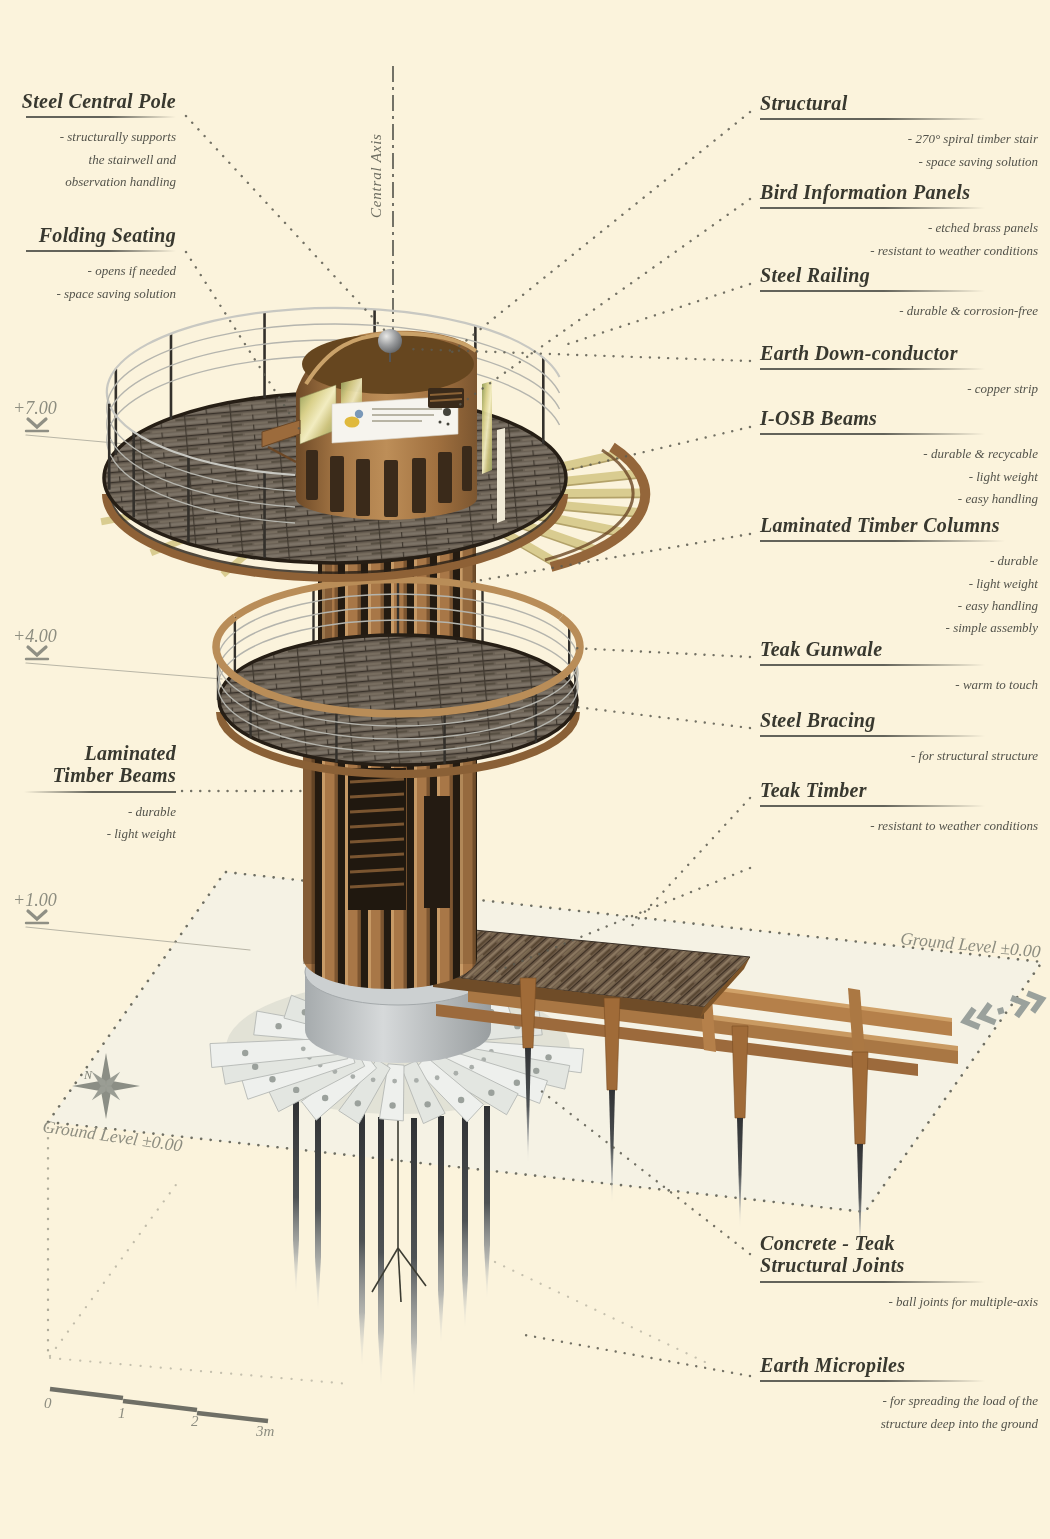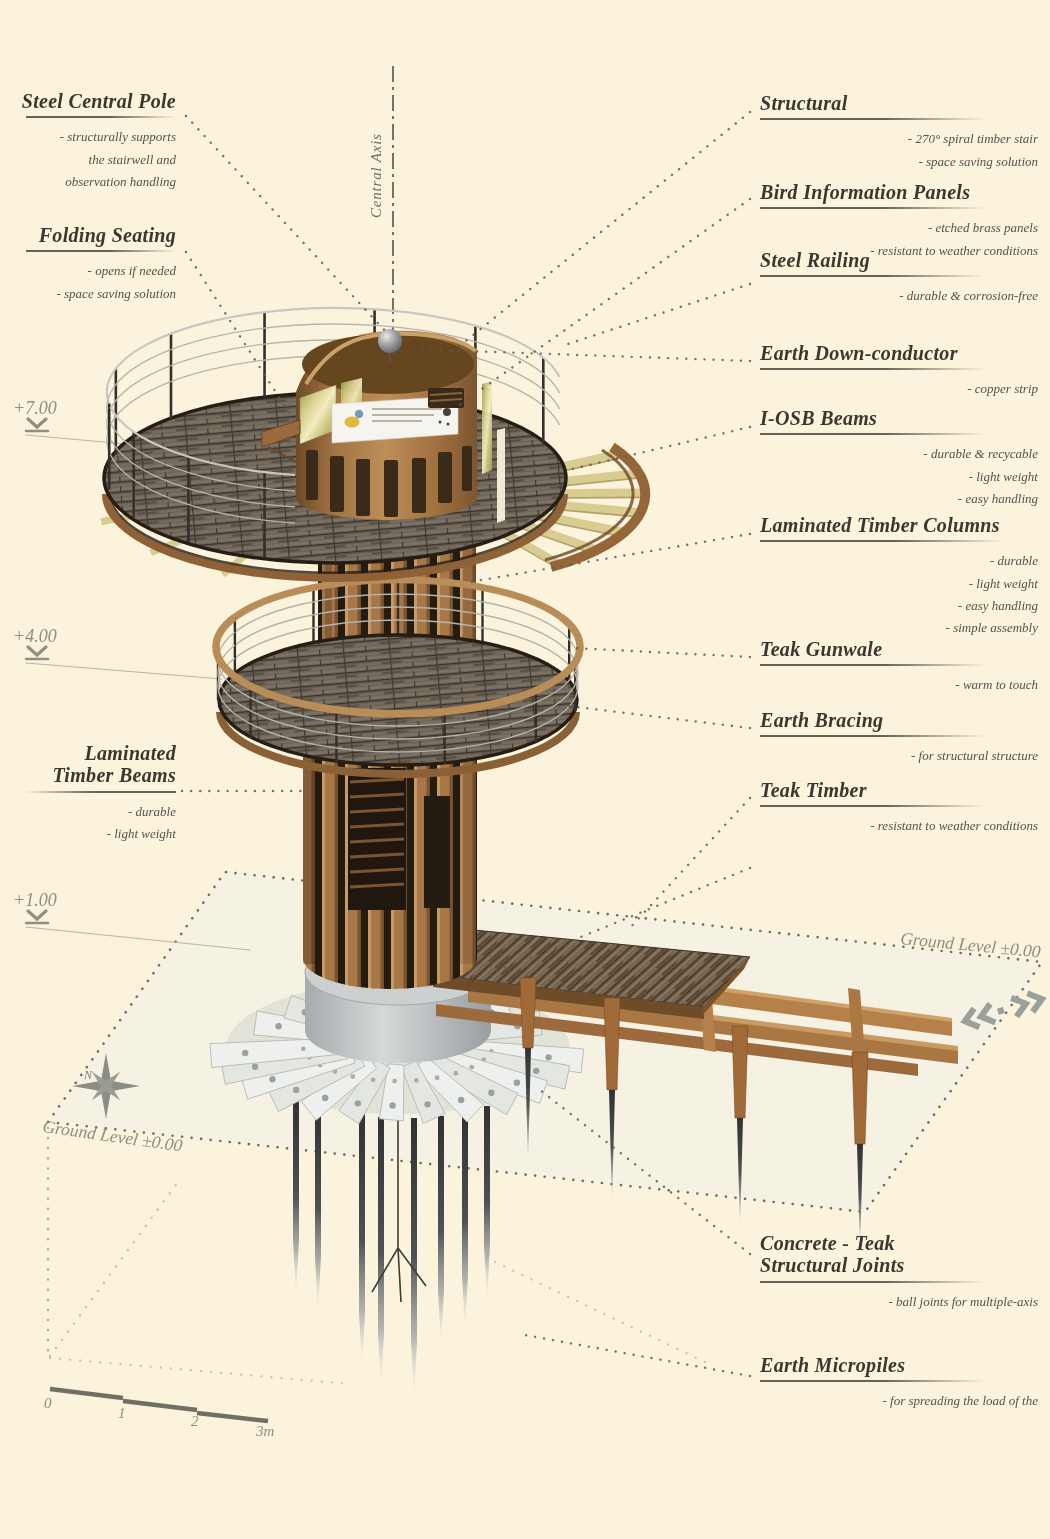--- a/index.html
+++ b/index.html
@@ -458,21 +458,21 @@
 
 <div class="lbl right-col" style="top:181px">
   <div class="hd">Bird Information Panels</div>
   <div class="rule" style="width:225px"></div>
   <div class="items">
     <div>- etched brass panels</div>
     <div>- resistant to weather conditions</div>
   </div>
 </div>
 
-<div class="lbl right-col" style="top:249px">
+<div class="lbl right-col" style="top:264px">
   <div class="hd">Steel Railing</div>
   <div class="rule" style="width:225px"></div>
   <div class="items">
     <div>- durable &amp; corrosion-free</div>
   </div>
 </div>
 
 <div class="lbl right-col" style="top:342px">
   <div class="hd">Earth Down-conductor</div>
   <div class="rule" style="width:225px"></div>
@@ -504,21 +504,21 @@
 
 <div class="lbl right-col" style="top:638px">
   <div class="hd">Teak Gunwale</div>
   <div class="rule" style="width:225px"></div>
   <div class="items">
     <div>- warm to touch</div>
   </div>
 </div>
 
 <div class="lbl right-col" style="top:709px">
-  <div class="hd">Earth Bracing</div>
+  <div class="hd">Steel Bracing</div>
   <div class="rule" style="width:225px"></div>
   <div class="items">
     <div>- for structural structure</div>
   </div>
 </div>
 
 <div class="lbl right-col" style="top:779px">
   <div class="hd">Teak Timber</div>
   <div class="rule" style="width:225px"></div>
   <div class="items">
@@ -534,16 +534,17 @@
   <div class="items">
     <div>- ball joints for multiple-axis</div>
   </div>
 </div>
 
 <div class="lbl right-col" style="top:1354px">
   <div class="hd">Earth Micropiles</div>
   <div class="rule" style="width:225px"></div>
   <div class="items">
     <div>- for spreading  the load of the</div>
+    <div>structure deep into the ground</div>
   </div>
 </div>
 
 </div>
 
 </body></html>

